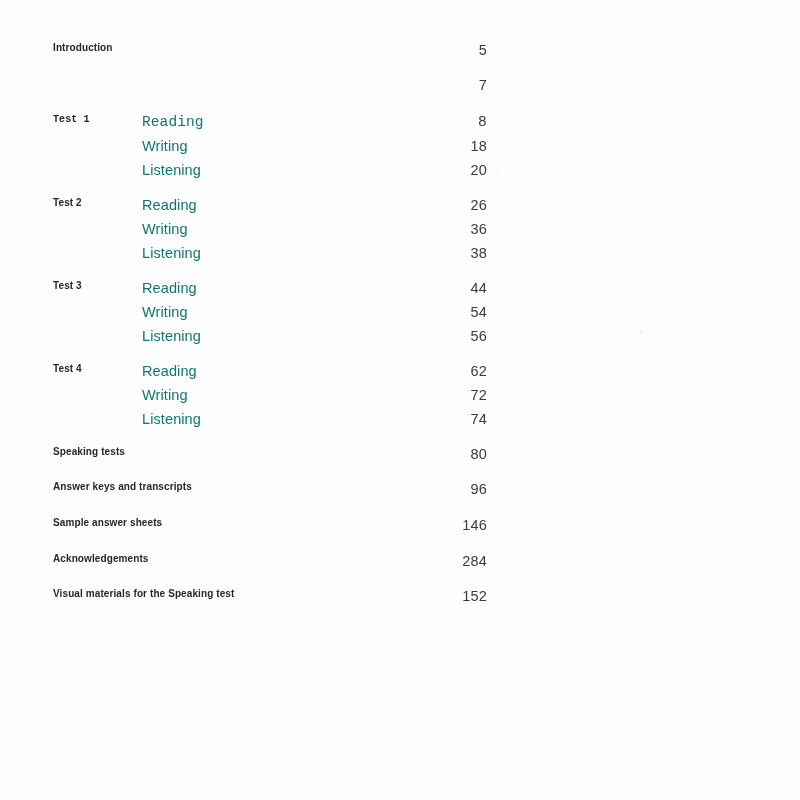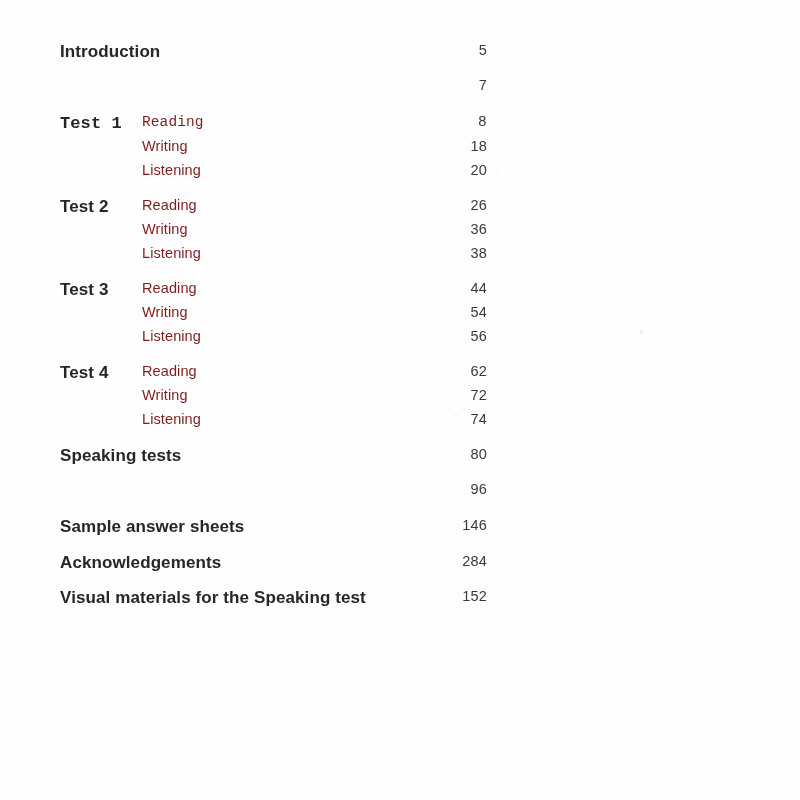--- a/index.html
+++ b/index.html
@@ -58,35 +58,34 @@
     position: absolute;
     left: 53px;
     width: 440px;
     height: 20px;
   }
 
   .lbl-main {
     position: absolute;
     left: 0;
     top: 0;
-    font-size: 17px;
+    font-size: 10px;
     font-weight: bold;
     color: #262626;
     white-space: nowrap;
     letter-spacing: 0.1px;
-    margin-left: 7px;
   }
 
   .lbl-sub {
     position: absolute;
     left: 89px;
     top: 0;
     font-size: 14.5px;
     font-weight: normal;
-    color: #7f1d1d;
+    color: #0f766e;
     white-space: nowrap;
     letter-spacing: 0.1px;
   }
 
   .pg {
     position: absolute;
     left: 390px;
     top: 0;
     width: 44px;
     text-align: right;
@@ -170,20 +169,21 @@
       </div>
       <div class="toc-row" style="top: 411px;">
         <span class="lbl-sub">Listening</span>
         <span class="pg">74</span>
       </div>
       <div class="toc-row" style="top: 446px; text-decoration: underline;">
         <span class="lbl-main">Speaking tests</span>
         <span class="pg">80</span>
       </div>
       <div class="toc-row" style="top: 481px;">
+        <span class="lbl-main">Answer keys and transcripts</span>
         <span class="pg">96</span>
       </div>
       <div class="toc-row" style="top: 517px;">
         <span class="lbl-main">Sample answer sheets</span>
         <span class="pg">146</span>
       </div>
       <div class="toc-row" style="top: 553px;">
         <span class="lbl-main">Acknowledgements</span>
         <span class="pg">284</span>
       </div>

